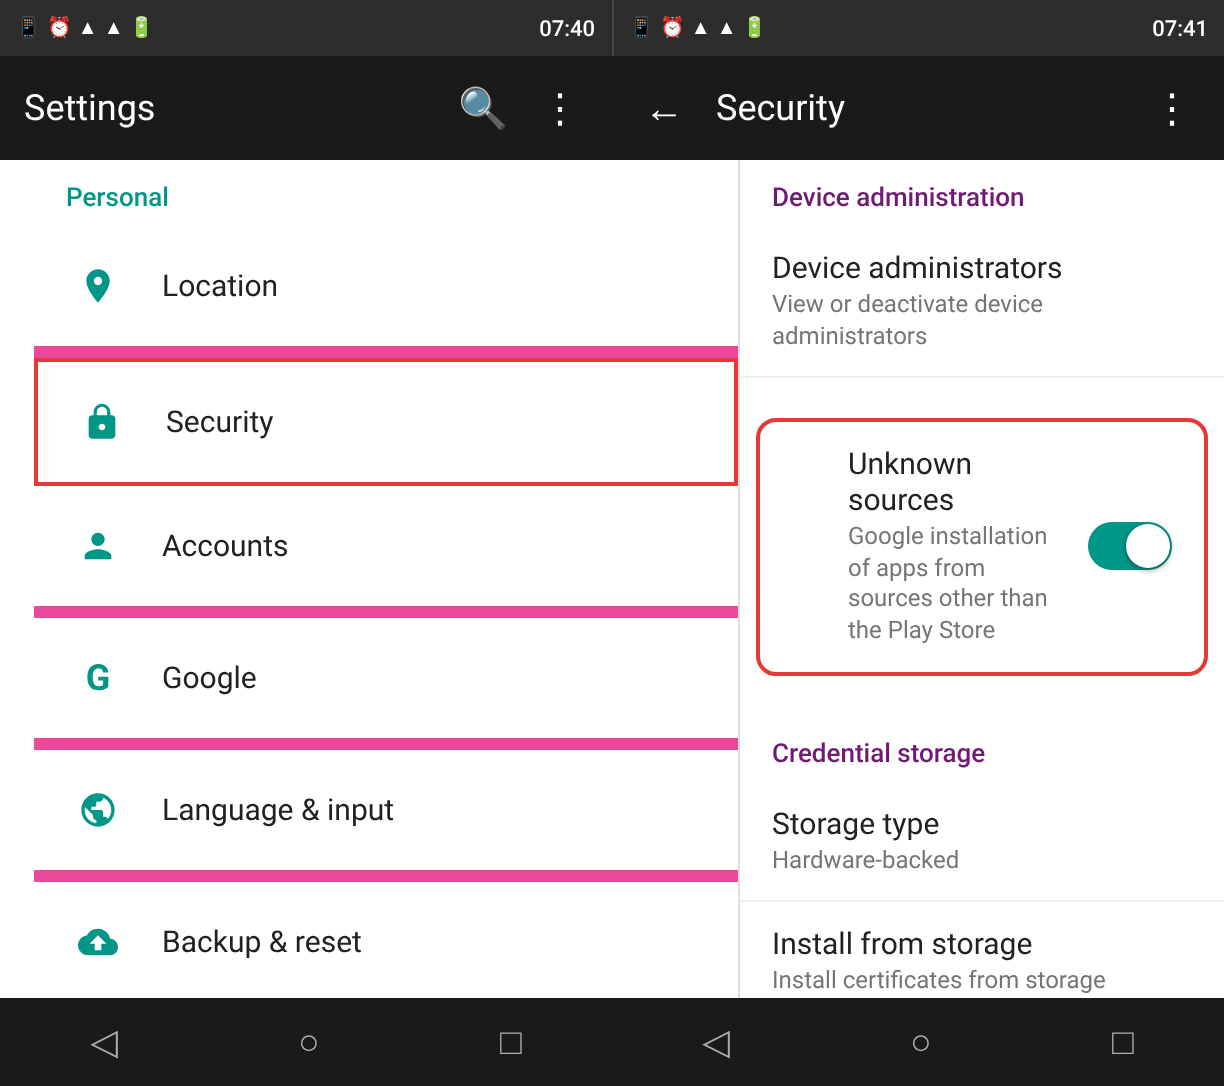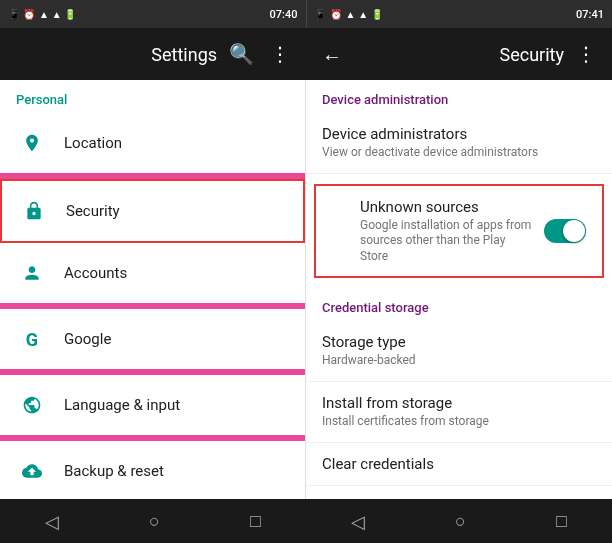--- a/index.html
+++ b/index.html
@@ -55,21 +55,20 @@
       display: flex;
       align-items: center;
       padding: 0 12px;
       gap: 8px;
     }
     .toolbar-title {
       font-size: 18px;
       color: #fff;
       font-weight: 400;
       flex: 1;
-      text-align: right;
     }
     .toolbar-icon {
       color: #fff;
       font-size: 20px;
       cursor: pointer;
       padding: 4px;
     }
     .toolbar-back {
       font-size: 20px;
       color: #fff;
@@ -78,24 +77,25 @@
 
     
     .main {
       display: flex;
       flex: 1;
       overflow: hidden;
     }
 
     
     .settings-panel {
-      width: 306px;
+      width: 370px;
       background: #fff;
       border-right: 1px solid #e0e0e0;
       overflow-y: auto;
+      padding-left: 17px;
     }
     .section-label {
       color: #009688;
       font-size: 13px;
       font-weight: 500;
       padding: 12px 16px 6px 16px;
     }
     .settings-item {
       display: flex;
       align-items: center;
@@ -136,22 +136,22 @@
       font-weight: 500;
       padding: 12px 16px 6px 16px;
     }
     .security-item {
       padding: 12px 16px;
       border-bottom: 1px solid #f0f0f0;
       cursor: pointer;
     }
     .security-item.highlighted {
       border: 2.5px solid #e53935;
-      margin: 10px 8px;
-      border-radius: 0;
+      margin: 20px 8px;
+      border-radius: 10px;
       padding-left: 44px;
     }
     .security-item-row {
       display: flex;
       align-items: center;
       justify-content: space-between;
     }
     .security-item-title {
       font-size: 15px;
       color: #212121;

